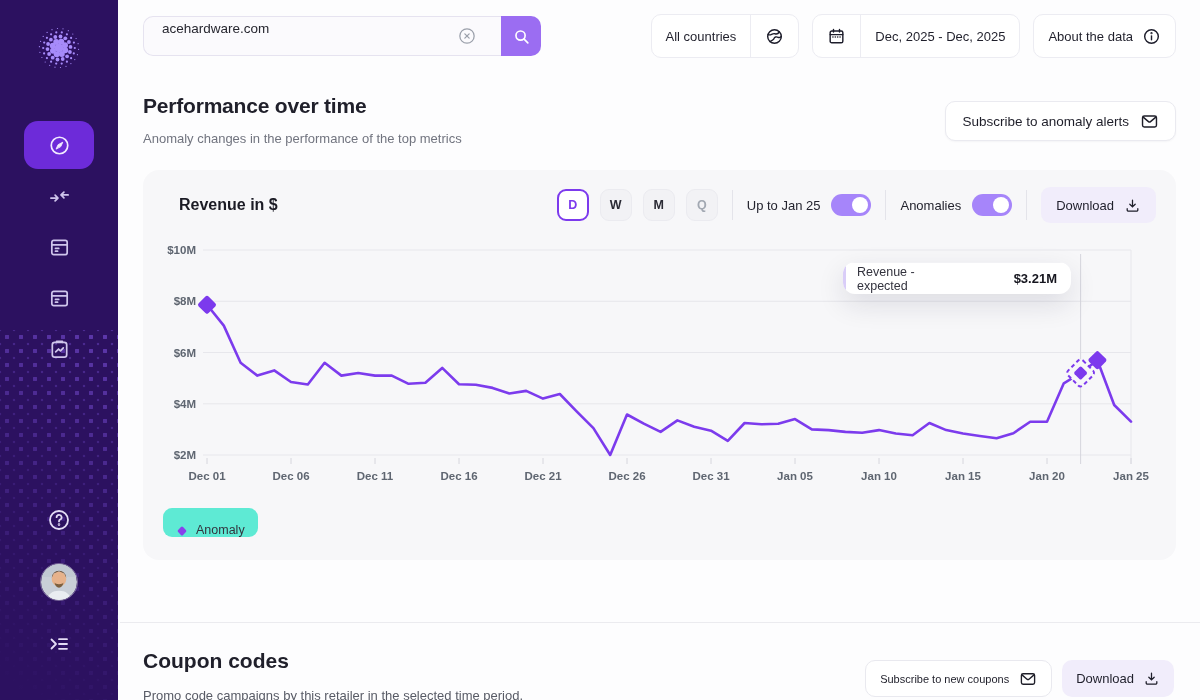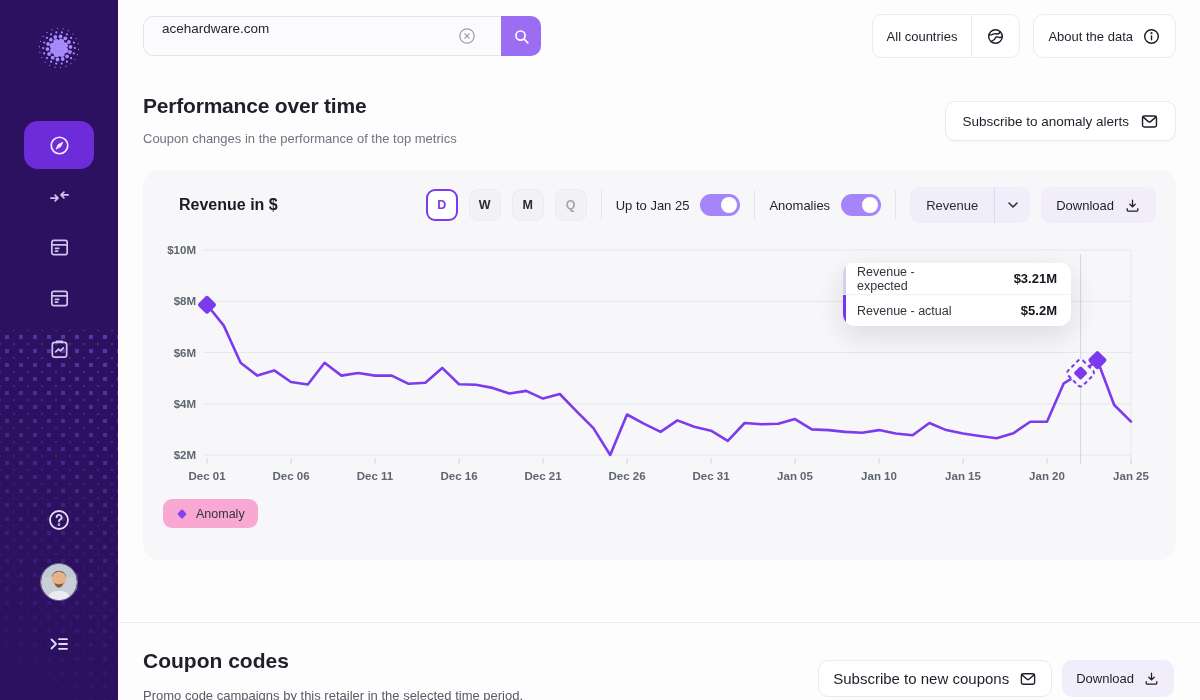--- a/index.html
+++ b/index.html
@@ -91,43 +91,43 @@
   .dropdown .icon { width:16px; height:16px; color:#2a2a35; }
   .dl-btn { height:36px; background:#f1edfb; border:none; border-radius:9px;
     display:flex; align-items:center; gap:10px; padding:0 15px; font-size:13px;
     color:#1f1f2b; cursor:pointer; }
   .dl-btn .icon { width:17px; height:17px; }
 
   #chart-svg { position:absolute; left:0; top:70px; width:1033px; height:248px; }
   #chart-svg text { font-family:"Liberation Sans", sans-serif; font-size:11.5px;
     font-weight:bold; fill:#5f6671; }
 
-  .legend-pill { position:absolute; left:20px; bottom:32px; height:29px; background:#f9a8d4;
-    border-radius:9px; display:flex; align-items:center; gap:8px; padding:0 13px;
+  .legend-pill { position:absolute; left:20px; bottom:23px; height:29px; background:#5eead4;
+    border-radius:9px; display:flex; align-items:flex-end; gap:8px; padding:0 13px;
     font-size:12.5px; color:#33343e; }
   .legend-pill .icon { width:12px; height:12px; color:#8742ec; }
 
   .tooltip { position:absolute; left:700px; top:92px; width:228px; background:#fff;
     border-radius:12px; box-shadow:0 10px 28px rgba(25,25,60,.12); overflow:hidden; }
   .tt-date { padding:10px 16px 9px; font-size:13px; color:#a2a6af; }
   .tt-row { position:relative; display:flex; align-items:center; height:32px;
     padding:0 14px; border-top:1px solid #f2f2f5; }
   .tt-row .bar { position:absolute; left:0; top:0; bottom:0; width:3px; }
   .tt-row .lbl { font-size:12.5px; color:#33333e; }
   .tt-row .val { margin-left:auto; font-size:13px; font-weight:bold; color:#16161f;padding-left:46px; }
 
   
   .section-divider { position:absolute; left:2px; right:0; top:622px; height:1px;
     background:#ebebef; }
   .coupon-title { position:absolute; left:25px; top:649px; font-size:21px;
     font-weight:bold; color:#20202b; }
   .coupon-subtitle { position:absolute; left:25px; top:688px; font-size:13px; color:#585b66; }
   .coupon-actions { position:absolute; right:26px; top:660px; display:flex; gap:10px; }
   .coupon-sub { height:37px; background:#fff; border:1px solid #e9e9ef; border-radius:10px;
-    display:flex; align-items:center; gap:10px; padding:0 14px; font-size:15px;
+    display:flex; align-items:center; gap:10px; padding:0 14px; font-size:11px;
     color:#1e1e29; cursor:pointer; }
   .coupon-sub .icon { width:18px; height:18px; }
   .coupon-dl { height:37px; background:#f1edfb; border:none; border-radius:10px;
     display:flex; align-items:center; gap:9px; padding:0 14px; font-size:13px;
     color:#1f1f2b; cursor:pointer; }
   .coupon-dl .icon { width:17px; height:17px; }
 </style>
 </head>
 <body>
 
@@ -304,35 +304,47 @@
             <span class="icon">
               <svg viewBox="0 0 24 24" fill="none" stroke="currentColor" stroke-width="1.8" stroke-linecap="round" stroke-linejoin="round">
                 <circle cx="12" cy="12" r="8.6"></circle>
                 <path d="M4 9.5c3 2 5-2 8.5-1 2 .6 4.5-.5 5.5-2.4M6.5 18.5c1.5-2 4.5-1.5 5-4 .4-2 3-2.5 5-1.5 1.5.8 2.8.3 4-1"></path>
               </svg>
             </span>
           </span>
       </div>
       <div class="pill">
         <span class="seg">
+            <span class="icon">
+              <svg viewBox="0 0 24 24" fill="none" stroke="currentColor" stroke-width="1.8" stroke-linecap="round" stroke-linejoin="round">
+                <rect x="4" y="5" width="16" height="15" rx="2"></rect>
+                <path d="M4 9.6h16M8.2 3.2v3.2M15.8 3.2v3.2"></path>
+                <path d="M7.5 12.6h.01M10.5 12.6h.01M13.5 12.6h.01M16.5 12.6h.01" stroke-width="2.1"></path>
+              </svg>
+            </span>
+          </span>
+        <span class="seg">Dec, 2025 - Dec, 2025</span>
+      </div>
+      <div class="pill">
+        <span class="seg">
           <span>About the data</span>
           <span class="icon">
               <svg viewBox="0 0 24 24" fill="none" stroke="currentColor" stroke-width="1.8" stroke-linecap="round" stroke-linejoin="round">
                 <circle cx="12" cy="12" r="8.6"></circle>
                 <path d="M12 11.2v5"></path>
                 <circle cx="12" cy="7.8" r=".5" fill="currentColor"></circle>
               </svg>
             </span>
         </span>
       </div>
     </div>
   </div>
 
   <div class="page-title">Performance over time</div>
-  <div class="page-subtitle">Coupon changes in the performance of the top metrics</div>
+  <div class="page-subtitle">Anomaly changes in the performance of the top metrics</div>
   <button class="subscribe-btn">
     <span>Subscribe to anomaly alerts</span>
     <span class="icon">
         <svg viewBox="0 0 24 24" fill="none" stroke="currentColor" stroke-width="1.8" stroke-linecap="round" stroke-linejoin="round">
           <rect x="3.2" y="5" width="17.6" height="14" rx="2.2"></rect>
           <path d="M4 6.5l6.7 5.7a2 2 0 0 0 2.6 0L20 6.5"></path>
         </svg>
       </span>
   </button>
 
@@ -348,30 +360,20 @@
         <span class="toggle-label">Up to Jan 25</span>
         <div class="toggle">
             <div class="knob"></div>
           </div>
         <div class="vdiv"></div>
         <span class="toggle-label">Anomalies</span>
         <div class="toggle">
             <div class="knob"></div>
           </div>
         <div class="vdiv"></div>
-        <div class="dropdown">
-          <span class="txt">Revenue</span>
-          <span class="chev">
-              <span class="icon">
-                <svg viewBox="0 0 24 24" fill="none" stroke="currentColor" stroke-width="2.3" stroke-linecap="round" stroke-linejoin="round">
-                  <path d="M6 9l6 6 6-6"></path>
-                </svg>
-              </span>
-            </span>
-        </div>
         <button class="dl-btn">
           <span>Download</span>
           <span class="icon">
               <svg viewBox="0 0 24 24" fill="none" stroke="currentColor" stroke-width="1.8" stroke-linecap="round" stroke-linejoin="round">
                 <path d="M12 4.5v9.5M12 14l-3.8-3.8M12 14l3.8-3.8"></path>
                 <path d="M4.5 16.5v1.8a1.7 1.7 0 0 0 1.7 1.7h11.6a1.7 1.7 0 0 0 1.7-1.7v-1.8"></path>
               </svg>
             </span>
         </button>
       </div>
@@ -420,25 +422,20 @@
         <rect x="927.1" y="122.5" width="21" height="21" rx="3.36" transform="rotate(45 937.6 133.0)" fill="#f7f7f9" stroke="#7c3aed" stroke-width="2" stroke-dasharray="4 3"></rect>
         <rect x="932.6" y="128.0" width="10" height="10" rx="1.6" transform="rotate(45 937.6 133.0)" fill="#7c3aed"></rect>
       </svg>
 
     <div class="tooltip">
       <div class="tt-row">
         <span class="bar" id="bar-expected" style="background: rgb(217, 205, 248);"></span>
         <span class="lbl">Revenue - expected</span>
         <span class="val">$3.21M</span>
       </div>
-      <div class="tt-row">
-        <span class="bar" id="bar-actual" style="background: rgb(118, 52, 240);"></span>
-        <span class="lbl">Revenue - actual</span>
-        <span class="val">$5.2M</span>
-      </div>
     </div>
 
     <div class="legend-pill">
       <span class="icon">
           <svg viewBox="0 0 24 24">
             <rect x="5" y="5" width="14" height="14" rx="3" transform="rotate(45 12 12)" fill="currentColor"></rect>
           </svg>
         </span>
       <span>Anomaly</span>
     </div>

